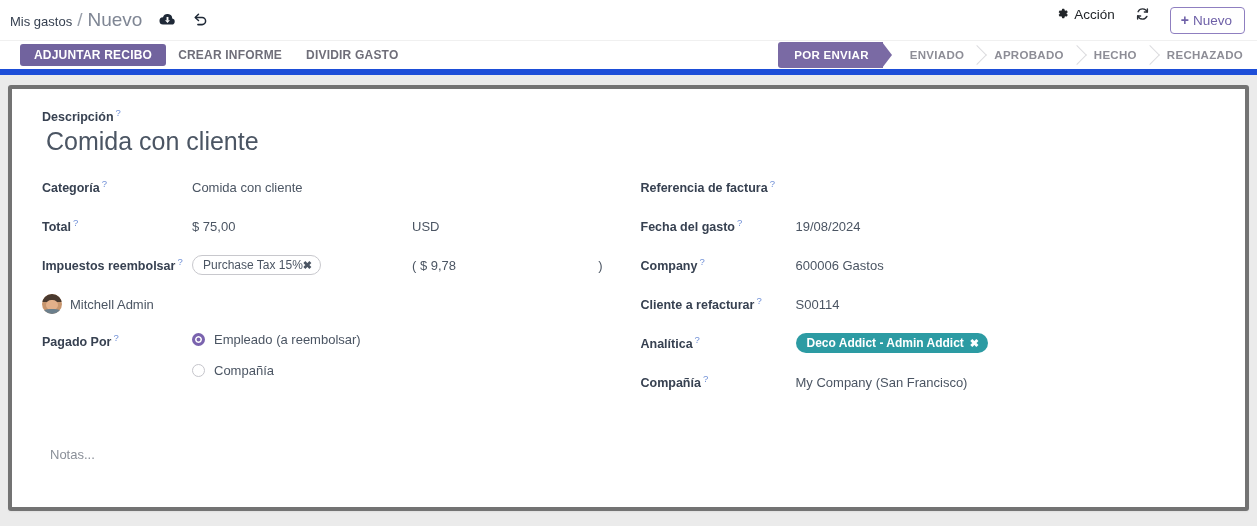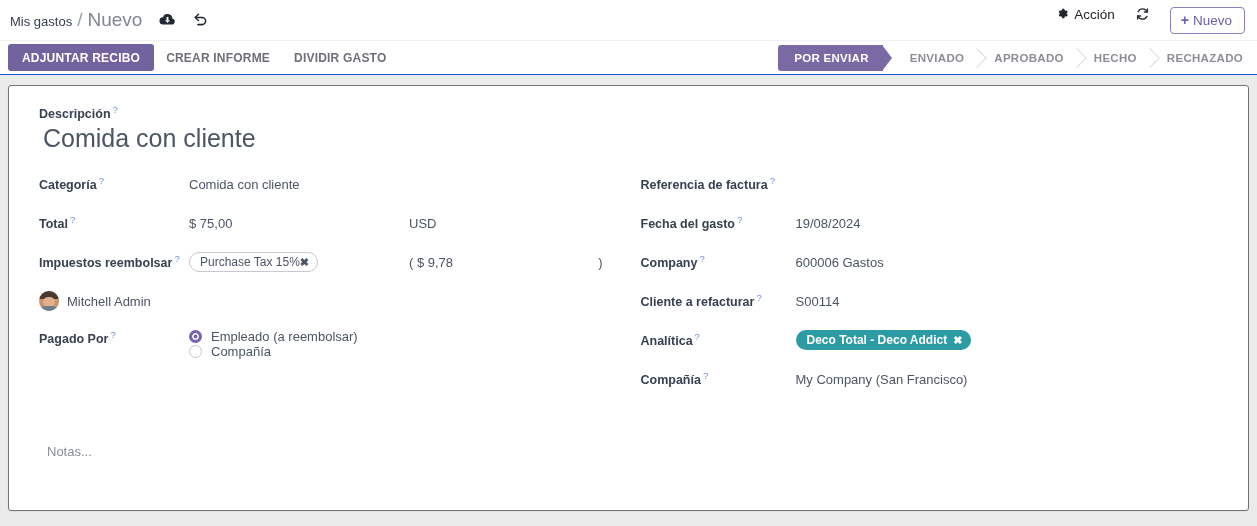--- a/index.html
+++ b/index.html
@@ -104,22 +104,22 @@
     line-height: 1;
   }
 
   
   .o-secondary-bar {
     background: #ffffff;
     height: 34px;
     display: flex;
     align-items: flex-start;
     box-sizing: border-box;
-    border-bottom: 1px solid #1d4ed8;
-    padding-left: 4px;
+    border-bottom: 6px solid #1d4ed8;
+    padding-left: 16px;
   }
   .o-statusbar-buttons {
     display: flex;
     align-items: stretch;
     height: 100%;
   }
   .o-btn-primary {
     background: #71639e;
     color: #ffffff;
     border: none;
@@ -199,21 +199,21 @@
     display: none;
   }
 
   
   .o-content {
     padding: 10px 8px 0 8px;
     box-sizing: border-box;
   }
   .o-form-sheet {
     background: #ffffff;
-    border: 1px solid #737373;
+    border: 4px solid #737373;
     border-radius: 3px;
     box-shadow: 0 1px 2px rgba(0,0,0,.05);
     height: 426px;
     box-sizing: border-box;
     padding: 18px 30px 10px 30px;
     position: relative;
   }
   .o-title-block {
     margin-bottom: 18px;
   }
@@ -348,20 +348,21 @@
     position: absolute;
     left: 6%; bottom: 0; width: 88%; height: 28%;
     background: #6b7f8c;
     border-radius: 40% 40% 0 0;
   }
 
   
   .o-radio-wrap {
     display: flex;
     flex-direction: column;
+    gap: 16px;
     padding-top: 2px;
   }
   .o-radio {
     display: flex;
     align-items: center;
     gap: 9px;
     cursor: pointer;
   }
   .o-radio-mark {
     width: 13px;
@@ -578,21 +579,21 @@
             <span class="o-val-text">S00114</span>
           </div>
         </div>
 
         <div class="o-row">
           <div class="o-row-label o-field-label">
             <span>Analítica</span><span class="o-tip">?</span>
           </div>
           <div class="o-row-value">
             <span class="o-tag-teal">
-              <span>Deco Total - Deco Addict</span>
+              <span>Deco Addict - Admin Addict</span>
               <span class="x">✖</span>
             </span>
           </div>
         </div>
 
         <div class="o-row">
           <div class="o-row-label o-field-label">
             <span>Compañía</span><span class="o-tip">?</span>
           </div>
           <div class="o-row-value">

